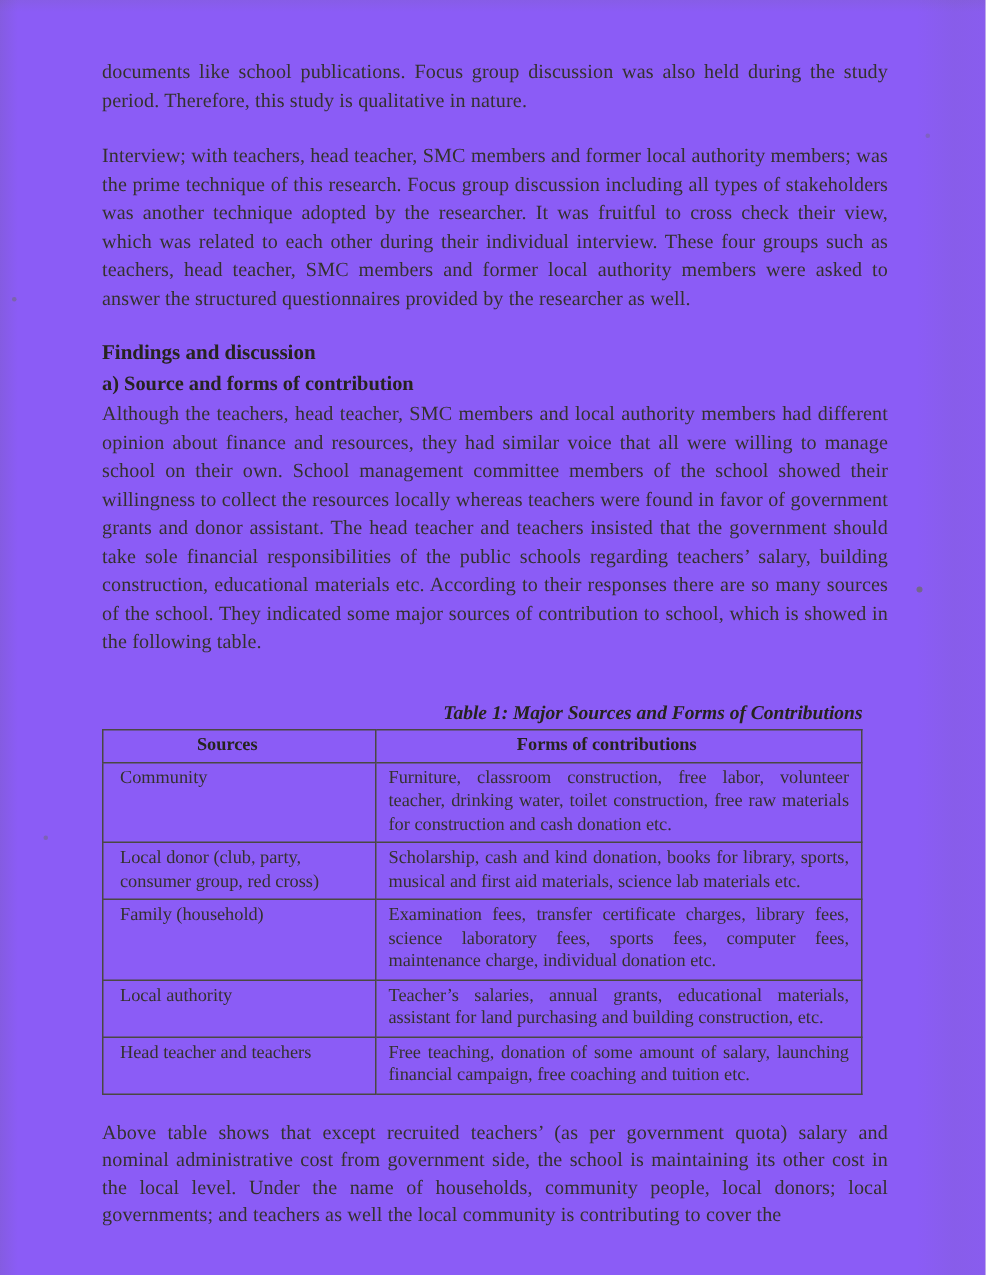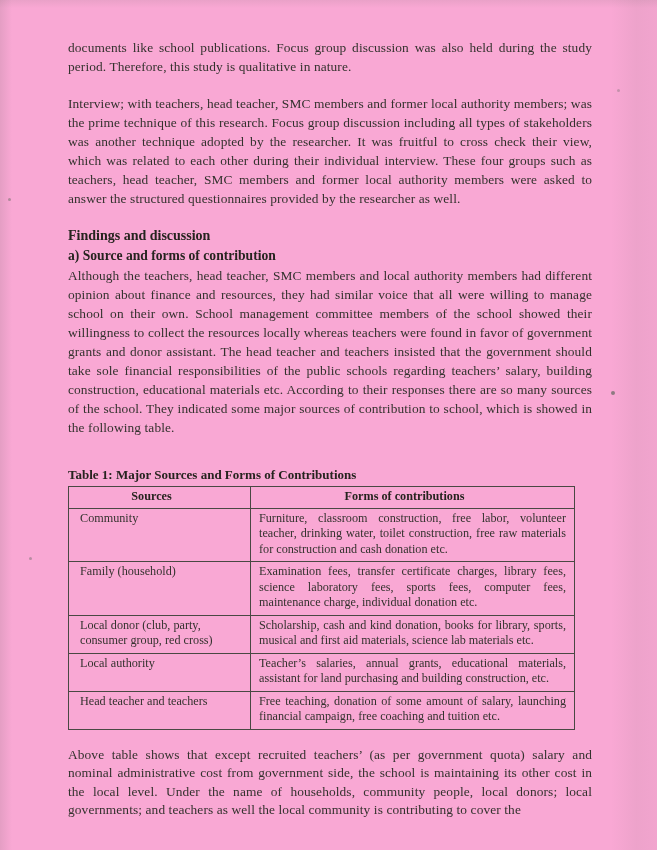--- a/index.html
+++ b/index.html
@@ -4,21 +4,21 @@
 <style>
   html, body {
     margin: 0; padding: 0;
     background: #e8e8e6;
     font-family: "Liberation Serif", serif;
   }
   .page {
     position: relative;
     width: 657px; height: 850px;
     margin: 0 auto;
-    background: #f9a8d4;
+    background: #8b5cf6;
     color: #34322e;
     overflow: hidden;
   }
   
   .edge-left {
     position: absolute; left: 0; top: 0; bottom: 0; width: 12px;
     background: linear-gradient(to right, rgba(90,90,85,0.13), rgba(90,90,85,0));
     pointer-events: none;
   }
   .edge-right {
@@ -55,25 +55,26 @@
     font-size: 14px; line-height: 19px;
     font-weight: bold; color: #26241f;
   }
   h3.sub-heading {
     margin: 0 0 1px 0;
     font-size: 13.6px; line-height: 19px;
     font-weight: bold; color: #26241f;
   }
   .table-title {
     width: 507px;
-    text-align: left;
+    text-align: right;
     font-weight: bold;
     font-size: 13px;
     margin: 2px 0 3px 0;
     color: #26241f;
+    font-style: italic;
   }
   table.contrib {
     border-collapse: collapse;
     width: 507px;
     border: 1.5px solid #4a4843;
     font-size: 12.2px;
   }
   table.contrib th, table.contrib td {
     border: 1px solid #4a4843;
     vertical-align: top;
@@ -138,26 +139,26 @@
           <th>Sources</th>
           <th>Forms of contributions</th>
         </tr>
       </thead>
       <tbody id="table-body">
           <tr>
             <td class="col-source">Community</td>
             <td class="col-forms">Furniture, classroom construction, free labor, volunteer teacher, drinking water, toilet construction, free raw materials for construction and cash donation etc.</td>
           </tr>
           <tr>
+            <td class="col-source">Local donor (club, party, consumer group, red cross)</td>
+            <td class="col-forms">Scholarship, cash and kind donation, books for library, sports, musical and first aid materials, science lab materials etc.</td>
+          </tr>
+          <tr>
             <td class="col-source">Family (household)</td>
             <td class="col-forms">Examination fees, transfer certificate charges, library fees, science laboratory fees, sports fees, computer fees, maintenance charge, individual donation etc.</td>
-          </tr>
-          <tr>
-            <td class="col-source">Local donor (club, party, consumer group, red cross)</td>
-            <td class="col-forms">Scholarship, cash and kind donation, books for library, sports, musical and first aid materials, science lab materials etc.</td>
           </tr>
           <tr>
             <td class="col-source">Local authority</td>
             <td class="col-forms">Teacher’s salaries, annual grants, educational materials, assistant for land purchasing and building construction, etc.</td>
           </tr>
           <tr>
             <td class="col-source">Head teacher and teachers</td>
             <td class="col-forms">Free teaching, donation of some amount of salary, launching financial campaign, free coaching and tuition etc.</td>
           </tr>
         </tbody>

